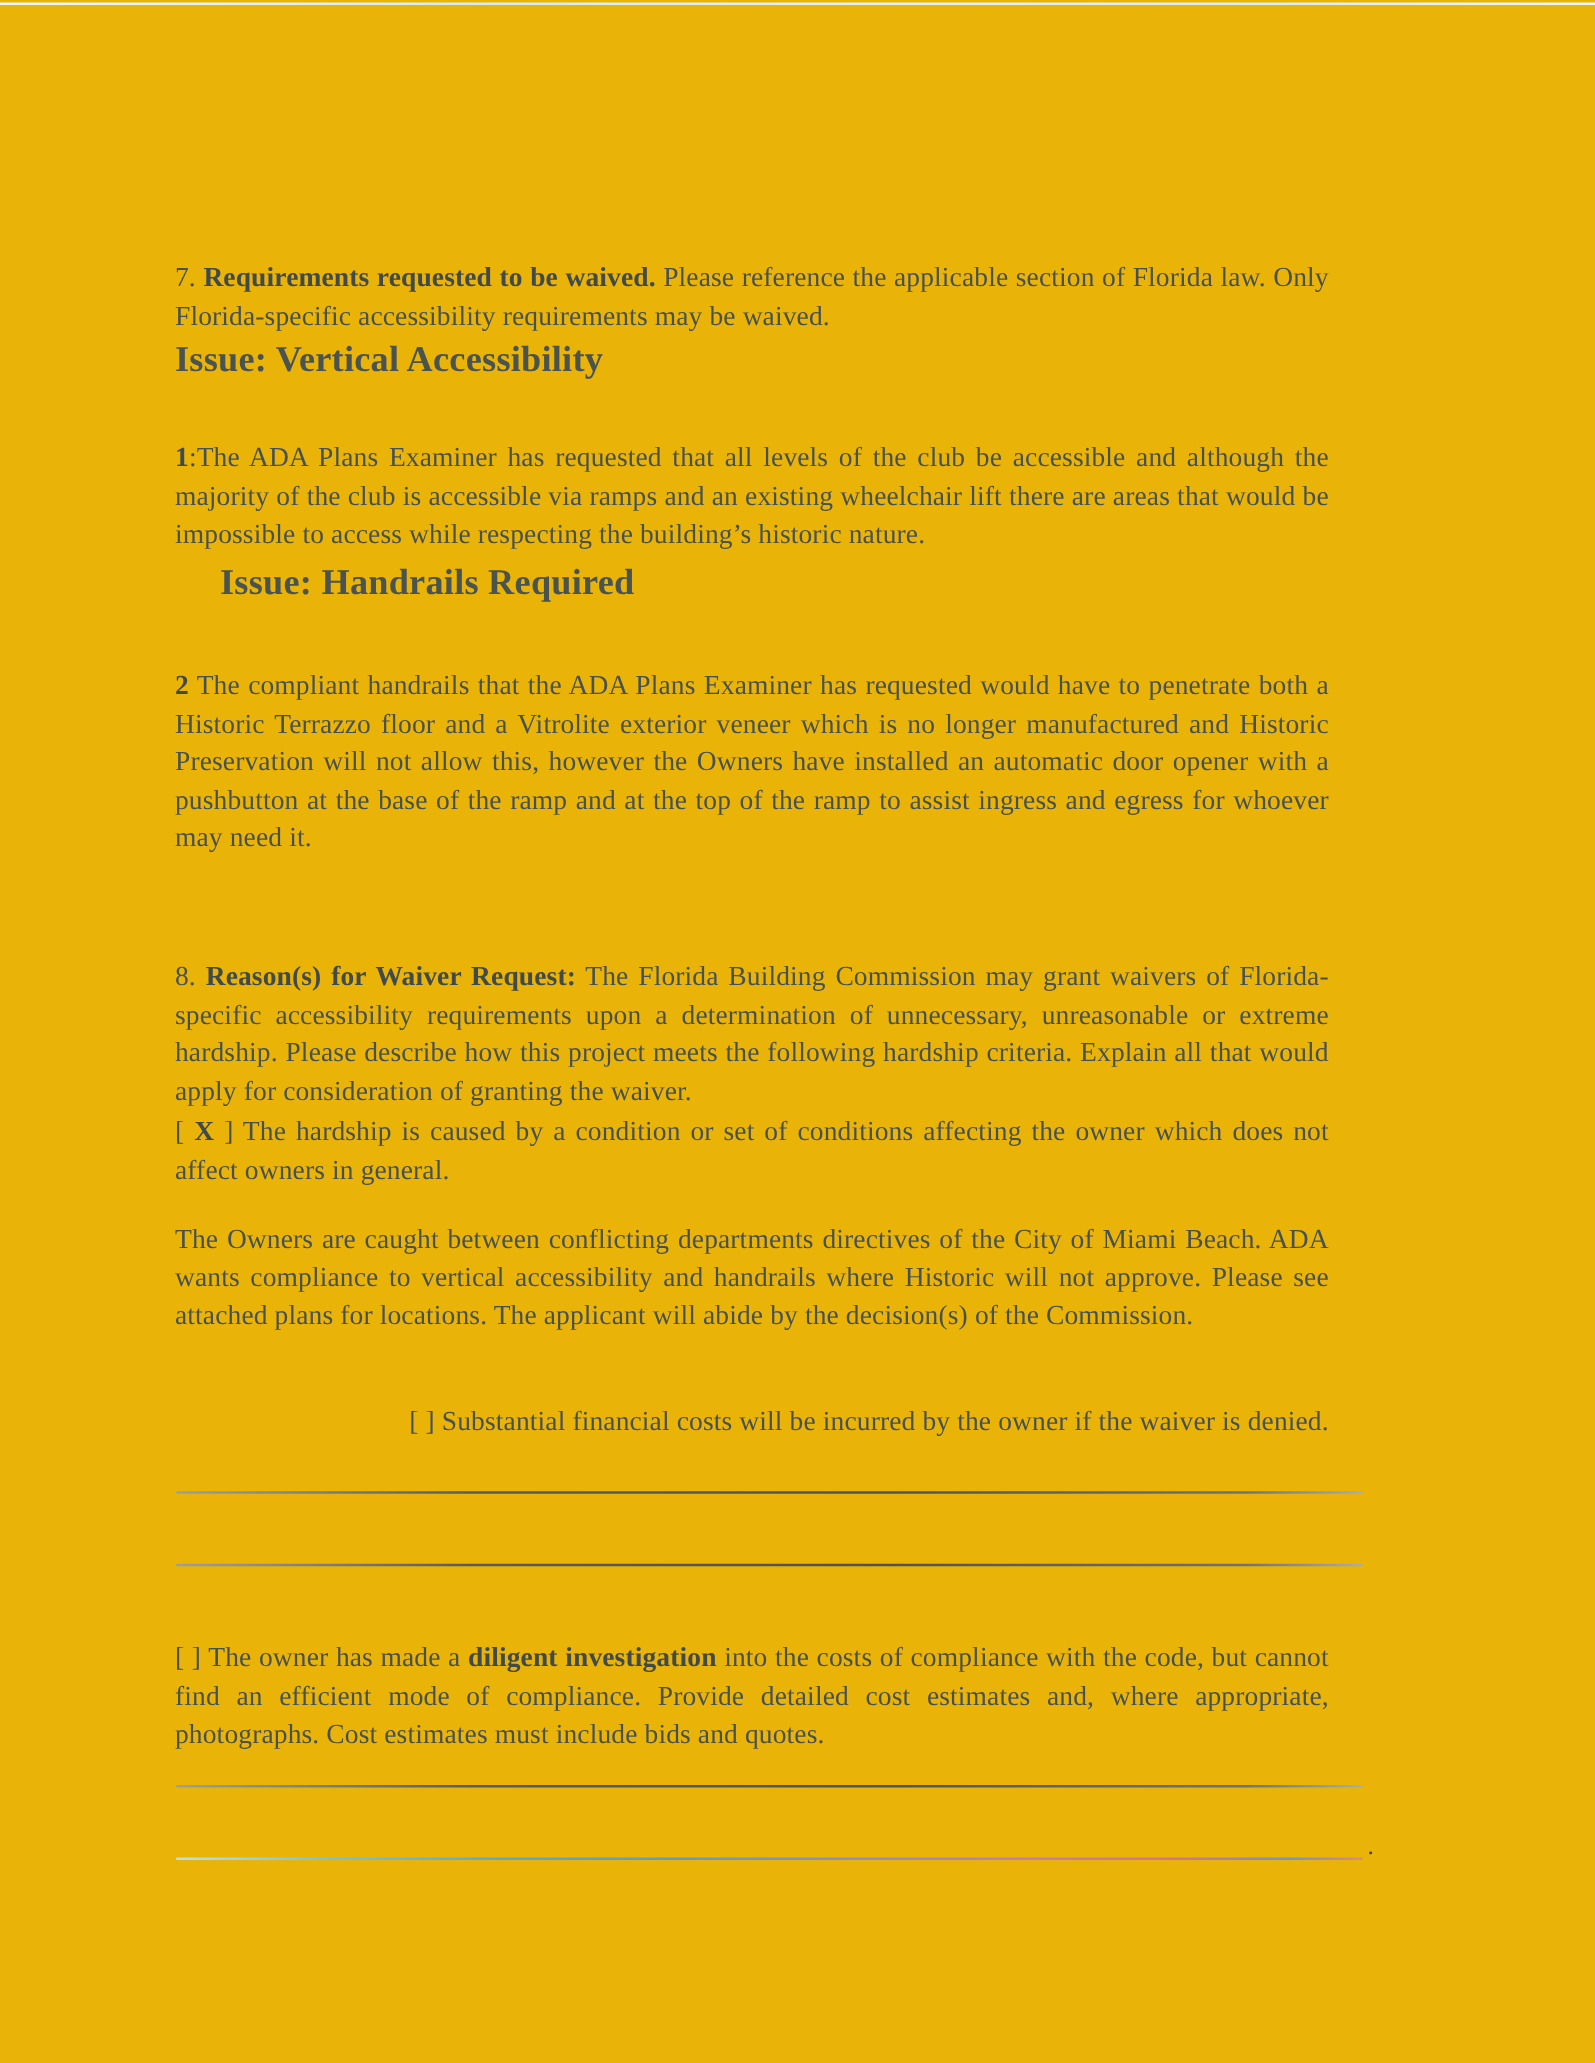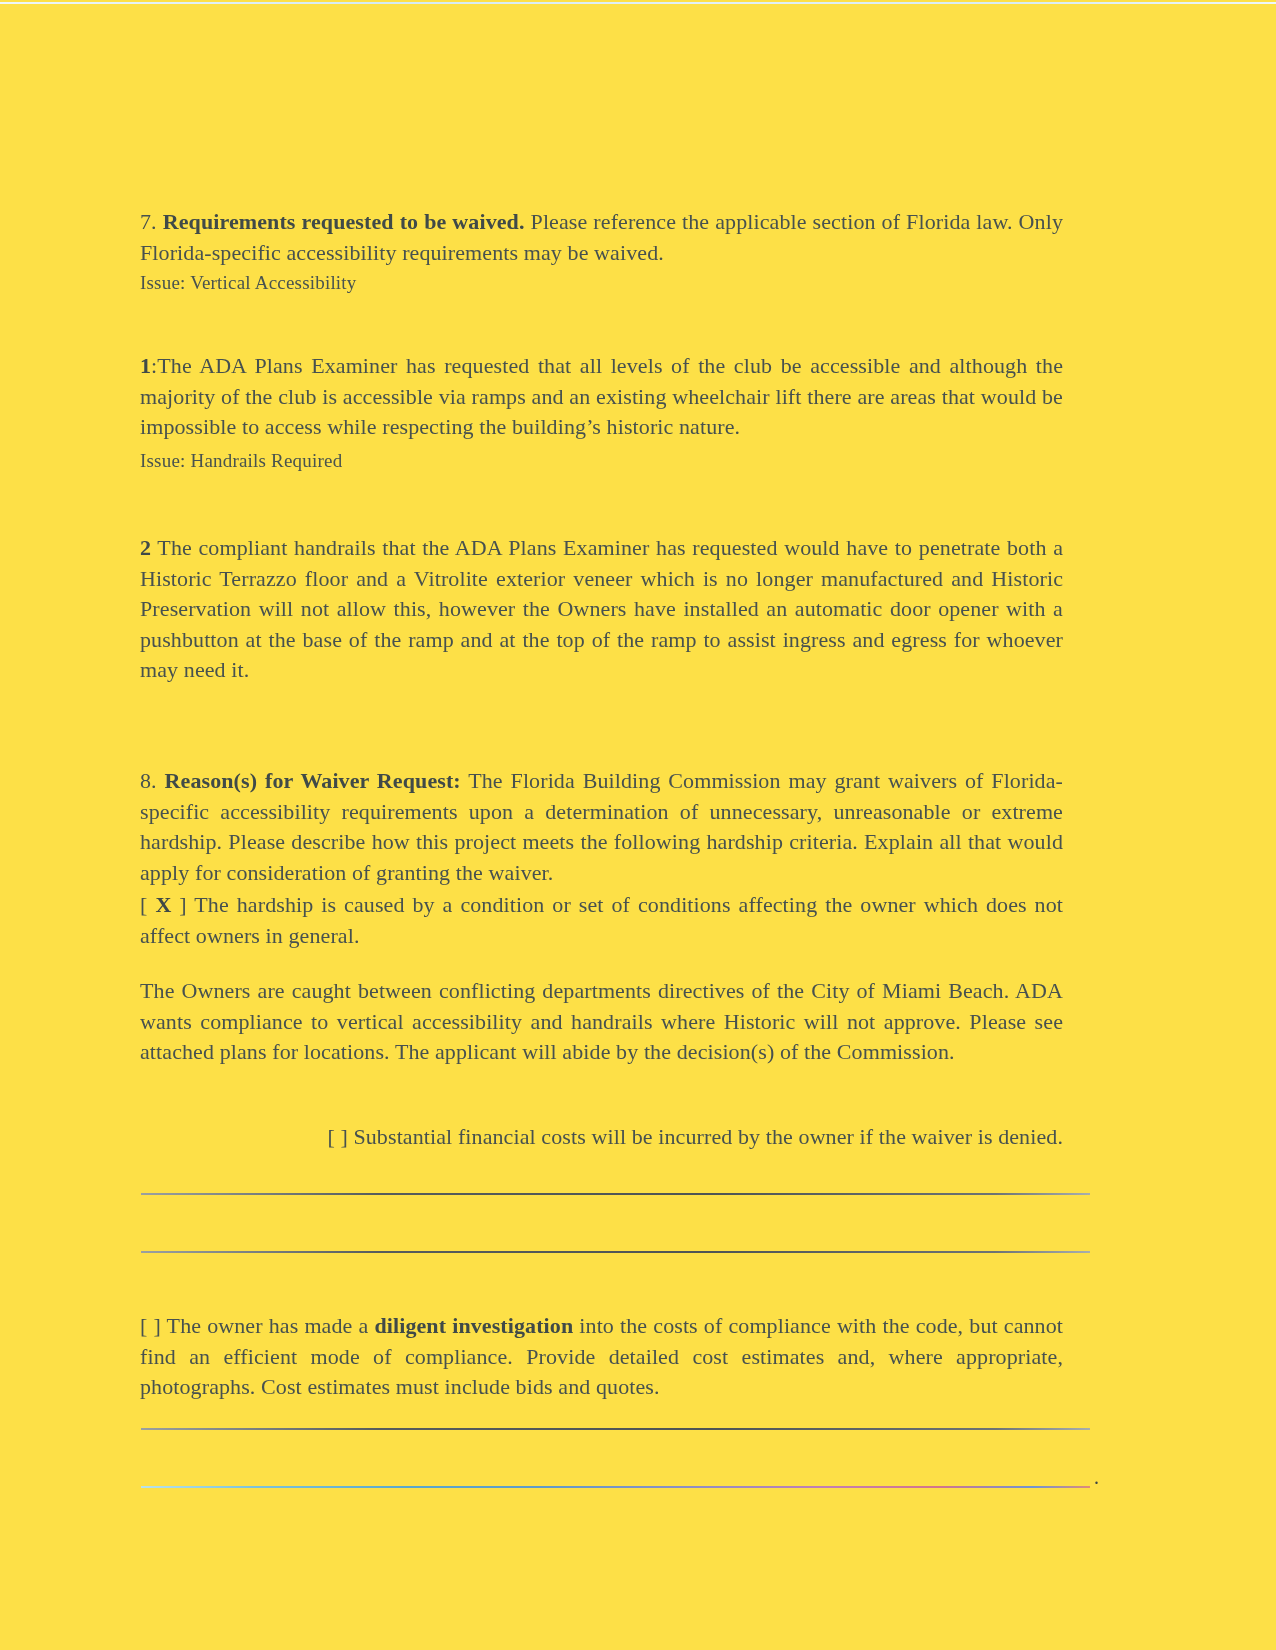--- a/index.html
+++ b/index.html
@@ -4,21 +4,21 @@
 <style>
   html, body {
     margin: 0;
     padding: 0;
     background: #ffffff;
   }
   .page {
     position: relative;
     width: 1276px;
     height: 1650px;
-    background: #fde047;
+    background: #eab308;
     font-family: "Liberation Serif", "DejaVu Serif", serif;
     color: #47514f;
     overflow: hidden;
   }
   .scan-top-line {
     position: absolute;
     top: 2px;
     left: 0;
     width: 100%;
     height: 2px;
@@ -31,29 +31,29 @@
     font-size: 22px;
     line-height: 30.6px;
     text-align: justify;
     letter-spacing: 0.1px;
   }
   .tblock.noj { text-align: right; }
   .bold { font-weight: bold; color: #404a48; }
   .heading {
     position: absolute;
     left: 140px;
-    font-size: 19px;
-    font-weight: normal;
+    font-size: 29px;
+    font-weight: bold;
     color: #49534f;
     letter-spacing: 0.2px;
   }
   .p7        { top: 185px; }
   .h-issue1  { top: 272px; }
   .p1        { top: 335px; margin-top: 16px; }
-  .h-issue2  { top: 450px; }
+  .h-issue2  { top: 450px; margin-left: 36px; }
   .p2        { top: 511px; }
   .p8        { top: 744px; }
   .px        { top: 868px; }
   .powners   { top: 954px; }
   .psub      { top: 1100px; }
   .pdiligent { top: 1283px; margin-top: 28px; }
   .answer-line {
     position: absolute;
     left: 141px;
     width: 949px;

